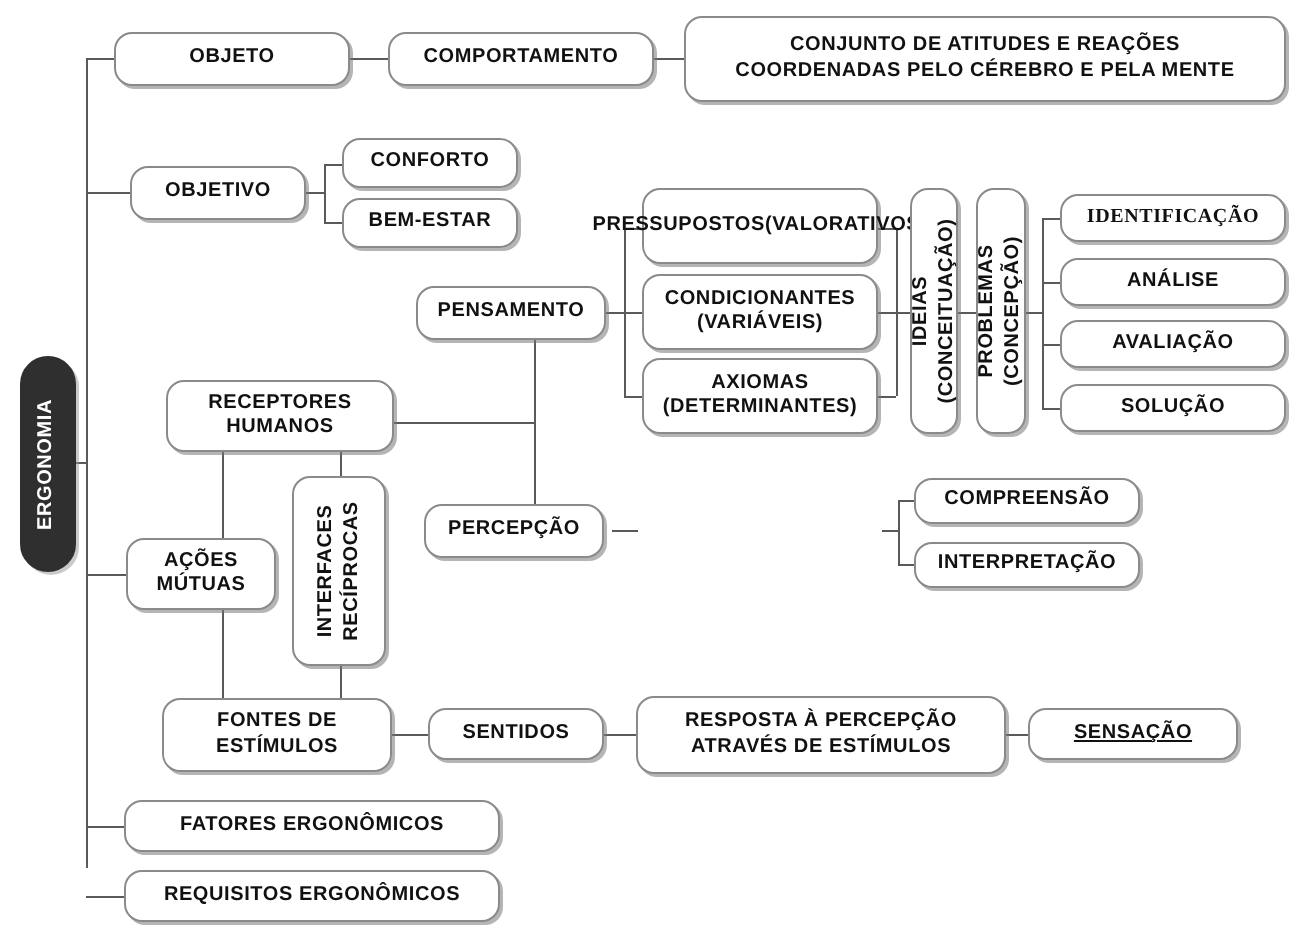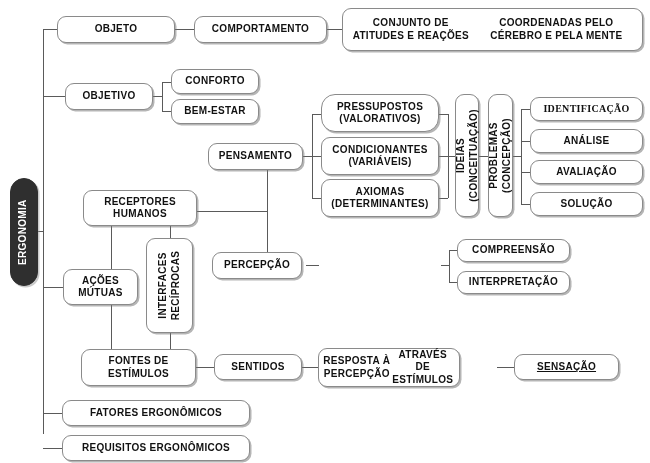--- a/index.html
+++ b/index.html
@@ -129,42 +129,42 @@
   </div>
 
   <div class="node" style="left:57px; top:16px; width:118px; height:27px;">
     <span>OBJETO</span>
   </div>
 
   <div class="node" style="left:194px; top:16px; width:133px; height:27px;">
     <span>COMPORTAMENTO</span>
   </div>
 
-  <div class="node" style="left:342px; top:8px; width:301px; height:43px; flex-direction:row;">
+  <div class="node" style="left:342px; top:8px; width:301px; height:43px; flex-direction:column;">
     <span>CONJUNTO DE ATITUDES E REAÇÕES</span>
     <span>COORDENADAS PELO CÉREBRO E PELA MENTE</span>
   </div>
 
   <div class="node" style="left:65px; top:83px; width:88px; height:27px;">
     <span>OBJETIVO</span>
   </div>
 
   <div class="node" style="left:171px; top:69px; width:88px; height:25px;">
     <span>CONFORTO</span>
   </div>
 
   <div class="node" style="left:171px; top:99px; width:88px; height:25px;">
     <span>BEM-ESTAR</span>
   </div>
 
   <div class="node" style="left:208px; top:143px; width:95px; height:27px;">
     <span>PENSAMENTO</span>
   </div>
 
-  <div class="node" style="left:321px; top:94px; width:118px; height:38px; flex-direction:column;border-radius:14px;">
+  <div class="node" style="left:321px; top:94px; width:118px; height:38px; flex-direction:row;">
     <span>PRESSUPOSTOS</span>
     <span>(VALORATIVOS)</span>
   </div>
 
   <div class="node" style="left:321px; top:137px; width:118px; height:38px; flex-direction:column;">
     <span>CONDICIONANTES</span>
     <span>(VARIÁVEIS)</span>
   </div>
 
   <div class="node" style="left:321px; top:179px; width:118px; height:38px; flex-direction:column;">
@@ -234,21 +234,21 @@
 
   <div class="node" style="left:81px; top:349px; width:115px; height:37px; flex-direction:column;">
     <span>FONTES DE</span>
     <span>ESTÍMULOS</span>
   </div>
 
   <div class="node" style="left:214px; top:354px; width:88px; height:26px;">
     <span>SENTIDOS</span>
   </div>
 
-  <div class="node" style="left:318px; top:348px; width:142px; height:39px; flex-direction:row;">
+  <div class="node" style="left:318px; top:348px; width:185px; height:39px; flex-direction:column;">
     <span>RESPOSTA À PERCEPÇÃO</span>
     <span>ATRAVÉS DE ESTÍMULOS</span>
   </div>
 
   <div class="node" style="left:514px; top:354px; width:105px; height:26px;text-decoration:underline;">
     <span>SENSAÇÃO</span>
   </div>
 
   <div class="node" style="left:62px; top:400px; width:188px; height:26px;">
     <span>FATORES ERGONÔMICOS</span>

